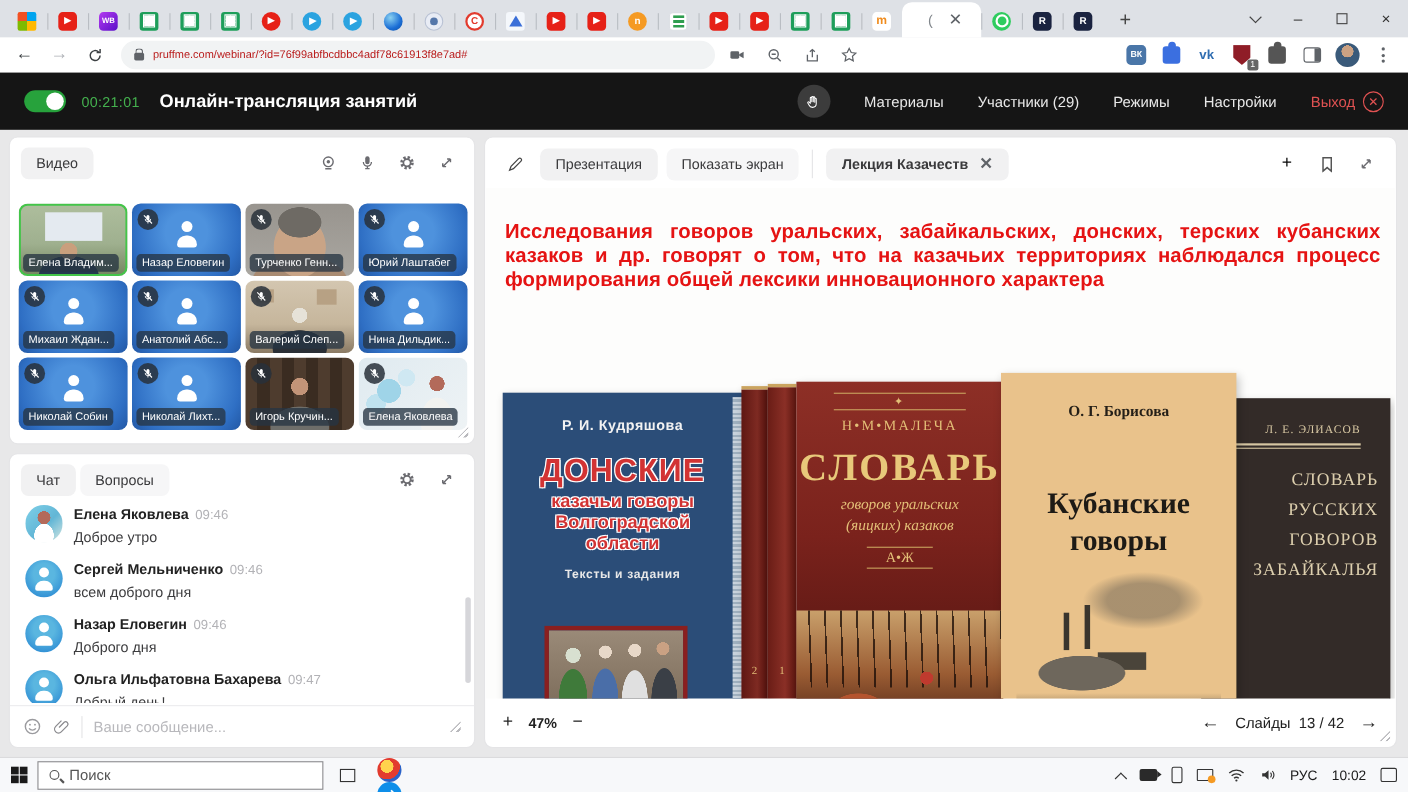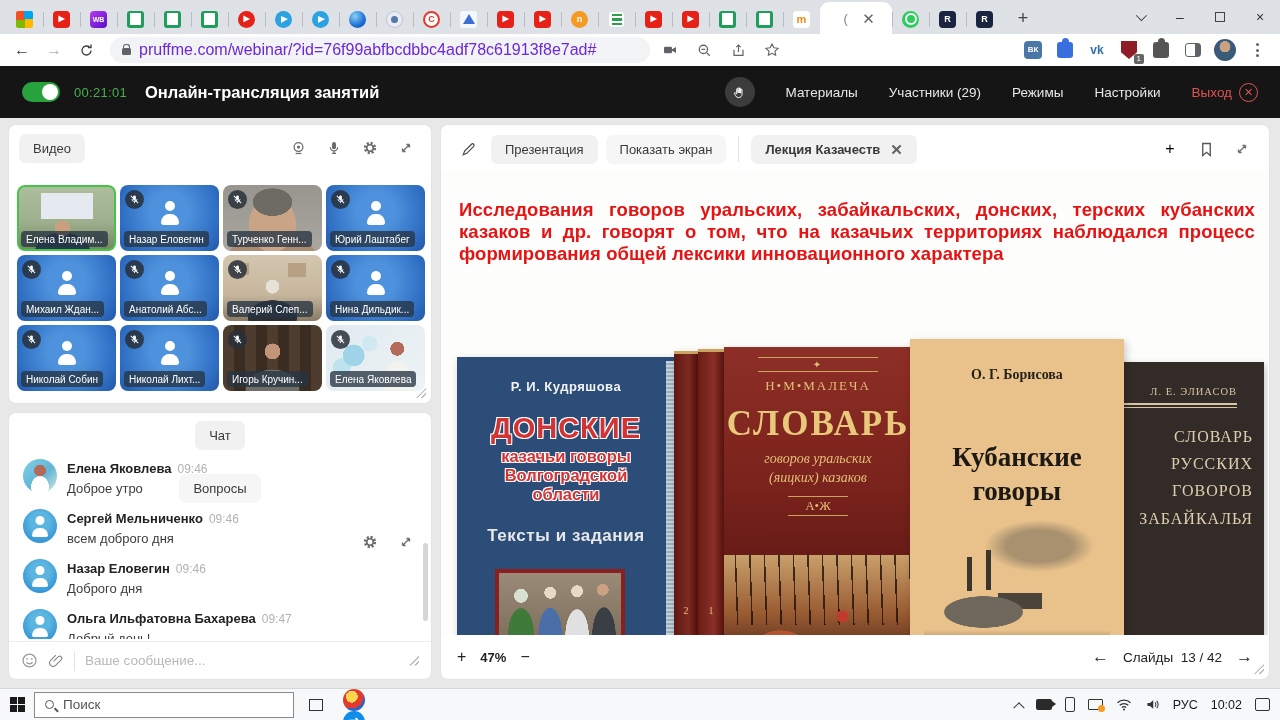--- a/index.html
+++ b/index.html
@@ -47,21 +47,21 @@
   #win-controls .wc { width:40px; height:34px; display:flex; align-items:center; justify-content:center; color:#333; font-size:14px; }
   .chev { width:8px; height:8px; border-right:1.6px solid #444; border-bottom:1.6px solid #444; transform:rotate(45deg) translateY(-2px); }
   .box-restore { width:10px; height:10px; border:1.4px solid #444; }
 
   #toolbar { position:absolute; left:0; top:34px; width:1280px; height:32px; background:#fff; display:flex; align-items:center; padding:0 8px; gap:4px; }
   .nav-btn { width:28px; height:28px; display:flex; align-items:center; justify-content:center; font-size:16px; color:#3c4043; border-radius:50%; }
   .nav-btn.dim { color:#b0b3b8; }
   #omnibox { width:540px; height:26px; background:#f1f3f4; border-radius:14px; display:flex; align-items:center; gap:8px; padding:0 12px; margin-left:6px; }
   .lock { width:9px; height:7px; background:#5f6368; border-radius:1.5px; position:relative; margin-top:3px; }
   .lock::before { content:""; position:absolute; left:1.2px; top:-4px; width:4.6px; height:5px; border:1.4px solid #5f6368; border-bottom:none; border-radius:3px 3px 0 0; }
-  #url-text { font-size:16px; color:#6d28d9; white-space:nowrap; }
+  #url-text { font-size:10px; color:#b91c1c; white-space:nowrap; }
   .ob-ic { margin-left:2px; display:flex; align-items:center; }
   #toolbar-right { margin-left:auto; display:flex; align-items:center; gap:10px; padding-right:4px; }
   .ext-ic { display:flex; align-items:center; justify-content:center; width:22px; height:22px; position:relative; }
   .ic-vksq { width:18px; height:18px; border-radius:4px; background:#4a76a8; color:#fff; font:700 8px/1 "Liberation Sans",sans-serif; display:flex; align-items:center; justify-content:center; }
   .ic-puzzle { width:16px; height:16px; border-radius:3px; background:#3b6fe0; position:relative; }
   .ic-puzzle::after { content:""; position:absolute; top:-4px; left:5px; width:7px; height:7px; border-radius:50%; background:inherit; }
   .ic-puzzle.dark { background:#555; }
   .ic-vktxt { color:#2f6db1; font:800 12px/1 "Liberation Sans",sans-serif; }
   .ic-shield { width:16px; height:18px; background:#8f1d27; clip-path:polygon(0 0,100% 0,100% 62%,50% 100%,0 62%); }
   .badge1 { position:absolute; right:-4px; bottom:-3px; background:#666; color:#fff; font-size:8px; padding:0 3px; border-radius:2px; line-height:10px; }
@@ -130,21 +130,21 @@
       radial-gradient(ellipse 15px 22px at 72% 88%, #f2f2ef 97%, transparent),
       radial-gradient(circle 11px at 28% 46%, #9fd4e8 97%, transparent),
       radial-gradient(circle 9px at 16% 64%, #bfe2ef 97%, transparent),
       radial-gradient(circle 8px at 44% 28%, #cfe8f2 97%, transparent),
       linear-gradient(135deg,#dfeaf0,#eef3f5); }
 
   .resize-corner { position:absolute; right:5px; bottom:5px; width:10px; height:10px;
       background:repeating-linear-gradient(135deg, transparent 0 2.5px, #b9b9bd 2.5px 4px); clip-path:polygon(100% 0,100% 100%,0 100%); }
 
   
-  #chat-head { display:flex; align-items:center; gap:24px; padding:8px 10px 4px 10px;flex-direction:column; }
+  #chat-head { display:flex; align-items:center; gap:4px; padding:8px 10px 4px 10px; }
   #chat-head .right { margin-left:auto; display:flex; gap:6px; }
   #chat-msgs { position:absolute; left:0; top:44px; width:414px; bottom:40px; overflow:hidden; padding:2px 14px 0 14px; }
   .msg { display:flex; gap:10px; margin-bottom:13px; }
   .c-avatar { width:34px; height:34px; border-radius:50%; flex:0 0 auto; background:radial-gradient(circle at 50% 38%, #5ab6e0 0 35%, #1f7fd0 100%); position:relative; }
   .c-avatar::before { content:""; position:absolute; left:50%; top:7px; transform:translateX(-50%); width:9px; height:9px; border-radius:50%; background:#fff; }
   .c-avatar::after { content:""; position:absolute; left:50%; bottom:6px; transform:translateX(-50%); width:16px; height:9px; border-radius:8px 8px 2px 2px; background:#fff; }
   .c-avatar.photo { background:radial-gradient(circle 6px at 50% 34%, #b36a5a 97%, transparent), radial-gradient(ellipse 9px 11px at 50% 82%, #fff 97%, transparent), linear-gradient(135deg,#7fd0e8,#62b6d6 55%,#d8e8e2); }
   .c-avatar.photo::before,.c-avatar.photo::after { display:none; }
   .msg .mname { font-size:13px; font-weight:700; color:#222; }
   .msg .mtime { font-size:12px; color:#b2b2b6; font-weight:400; margin-left:6px; }
@@ -162,21 +162,21 @@
   #pres-toolbar .right { margin-left:auto; display:flex; gap:6px; }
   #slide { position:absolute; left:1px; top:46px; width:826px; height:464px; background:#fdfdfc; overflow:hidden; }
   #slide-text { position:absolute; left:17px; top:28px; width:796px; color:#e51313; font-size:18.5px; line-height:22px; font-weight:700; text-align:justify; letter-spacing:.1px; }
   .book { position:absolute; box-shadow:2px 3px 8px rgba(0,0,0,.22); }
 
   #book1 { left:15px; top:186px; width:218px; height:322px; background:#2b4d78; z-index:1; padding-top:22px; text-align:center; }
   #book1 .edge { position:absolute; right:0; top:4px; width:9px; height:314px; background:repeating-linear-gradient(180deg,#c8d2dc 0 2px,#9fb0bf 2px 4px); }
   .b1-author { color:#f2f2f2; font-size:13px; font-weight:700; letter-spacing:.5px; }
   .b1-title { margin-top:18px; color:#d23333; font-size:29px; font-weight:800; letter-spacing:1px; text-shadow:-1px -1px 0 #fff,1px -1px 0 #fff,-1px 1px 0 #fff,1px 1px 0 #fff; }
   .b1-sub { margin:2px auto 0; width:150px; color:#d23333; font-size:16.5px; line-height:1.15; font-weight:800; text-shadow:-1px -1px 0 #fff,1px -1px 0 #fff,-1px 1px 0 #fff,1px 1px 0 #fff; }
-  .b1-note { margin-top:22px; color:#e8e8e8; font-size:17px; font-weight:700; letter-spacing:.6px; }
+  .b1-note { margin-top:12px; color:#e8e8e8; font-size:11px; font-weight:700; letter-spacing:.6px; }
   .b1-photo { position:absolute; left:38px; bottom:26px; width:130px; height:84px; border:4px solid #8a1f1f; background:
       radial-gradient(circle 7px at 18% 30%, #d8e0d0 97%, transparent),
       radial-gradient(ellipse 13px 26px at 18% 80%, #3f7a3a 97%, transparent),
       radial-gradient(circle 6px at 42% 26%, #e8d8c8 97%, transparent),
       radial-gradient(ellipse 12px 28px at 42% 82%, #4a6ea8 97%, transparent),
       radial-gradient(circle 6px at 64% 24%, #e8d8c8 97%, transparent),
       radial-gradient(ellipse 12px 28px at 64% 84%, #e0e0e0 97%, transparent),
       radial-gradient(circle 6px at 85% 22%, #caa183 97%, transparent),
       radial-gradient(ellipse 12px 30px at 86% 84%, #3a3f46 97%, transparent),
       linear-gradient(180deg,#9a8a78,#7a6a58); }

